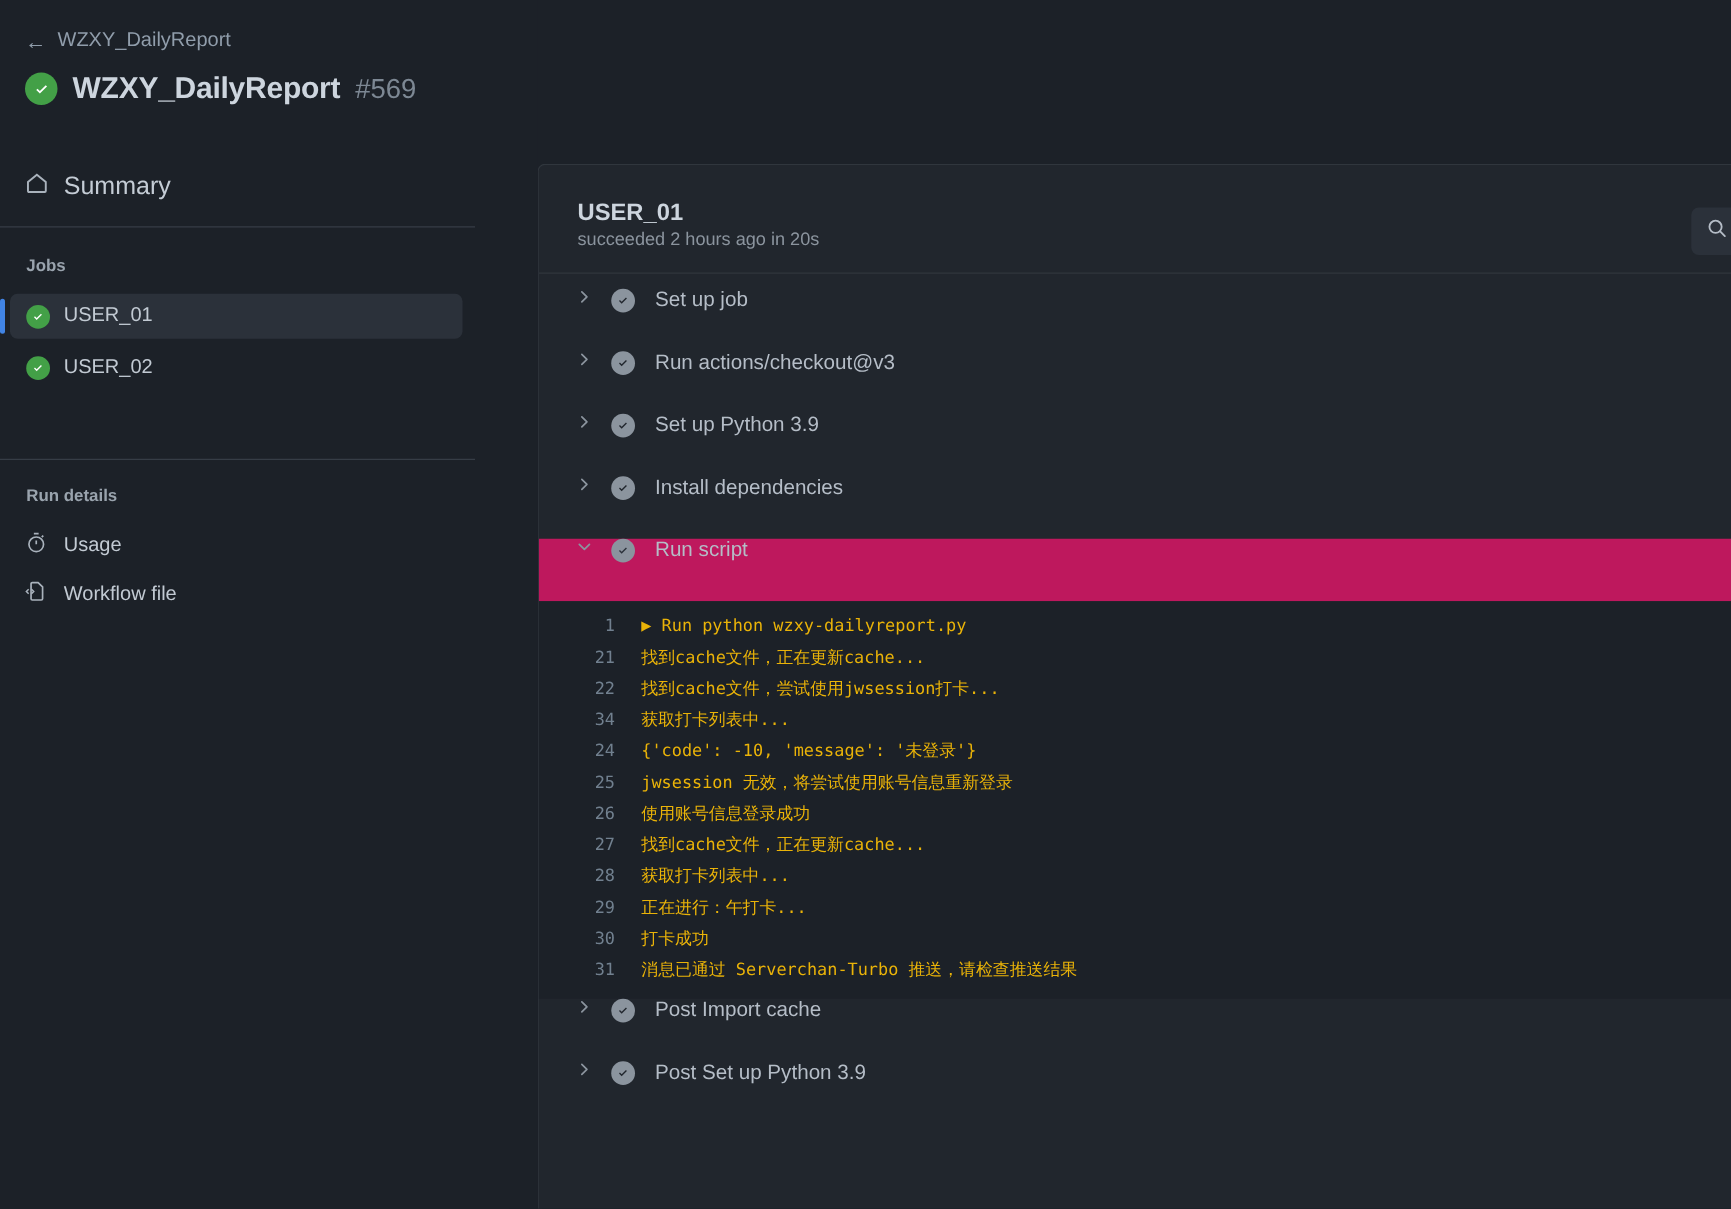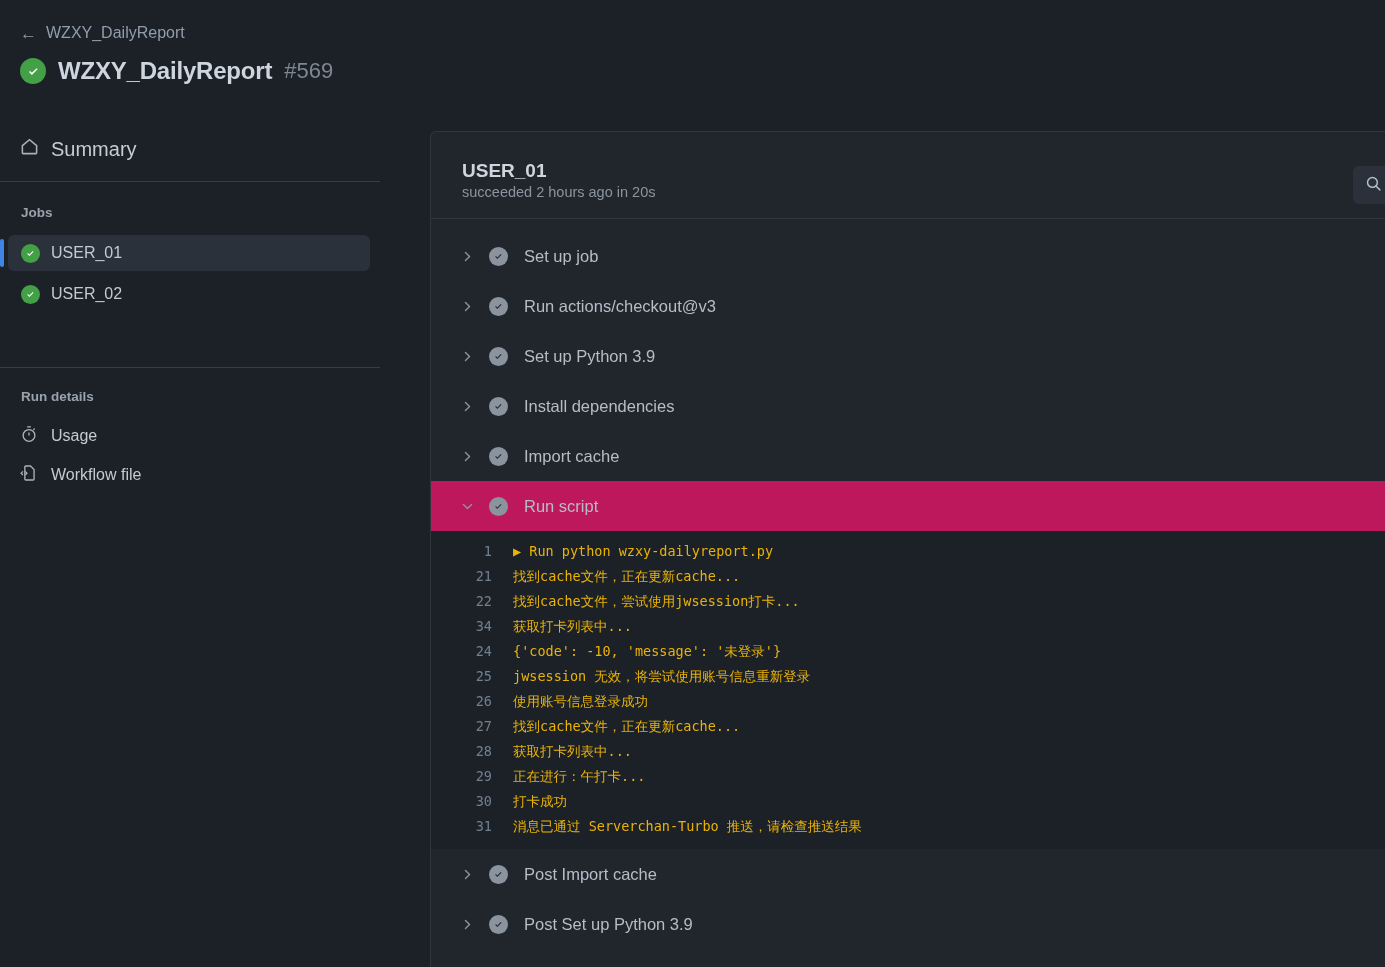--- a/index.html
+++ b/index.html
@@ -87,21 +87,21 @@
 
   .search-btn {
     position: absolute; right: -8px; top: 34px;
     width: 40px; height: 38px; border-radius: 6px;
     background: #2b313a; display: flex; align-items: center; justify-content: center;
     cursor: pointer;
   }
 
   .steps { padding-top: 12px; }
   .step-row {
-    display: flex; align-items: center; gap: 0;
+    display: flex; align-items: flex-start; gap: 0;
     height: 50px; padding-left: 30px; cursor: pointer;
   }
   .step-row.expanded { background: #be185d; }
   .step-row .chev { width: 28px; display: flex; align-items: center; color: #8b949e; }
   .step-row .ico-check-gray { margin-right: 16px; flex: 0 0 auto; }
   .step-row .step-label { font-size: 16.5px; color: #b5bdc7; }
 
   .ico-check-gray {
     width: 19px; height: 19px; border-radius: 50%;
     background: #8b949e; display: inline-flex; align-items: center; justify-content: center;
@@ -269,33 +269,20 @@
             </svg>
         </span>
         <span class="ico-check-gray">
           <svg width="11" height="11" viewBox="0 0 16 16">
               <path fill="#21262d" d="M6.3 11.6 3.2 8.5l1.1-1.1 2 2 5-5 1.1 1.1z"></path>
             </svg>
         </span>
         <span class="step-label">Install dependencies</span>
       </div>
 
-      <div class="step-row">
-        <span class="chev">
-          <svg width="13" height="13" viewBox="0 0 16 16">
-              <path fill="none" stroke="#8b949e" stroke-width="1.7" stroke-linecap="round" stroke-linejoin="round" d="m5.5 3 5 5-5 5"></path>
-            </svg>
-        </span>
-        <span class="ico-check-gray">
-          <svg width="11" height="11" viewBox="0 0 16 16">
-              <path fill="#21262d" d="M6.3 11.6 3.2 8.5l1.1-1.1 2 2 5-5 1.1 1.1z"></path>
-            </svg>
-        </span>
-        <span class="step-label">Import cache</span>
-      </div>
 
       <div class="step-row expanded">
         <span class="chev">
           <svg width="13" height="13" viewBox="0 0 16 16">
               <path fill="none" stroke="#8b949e" stroke-width="1.7" stroke-linecap="round" stroke-linejoin="round" d="m3 5.5 5 5 5-5"></path>
             </svg>
         </span>
         <span class="ico-check-gray">
           <svg width="11" height="11" viewBox="0 0 16 16">
               <path fill="#2b313a" d="M6.3 11.6 3.2 8.5l1.1-1.1 2 2 5-5 1.1 1.1z"></path>

